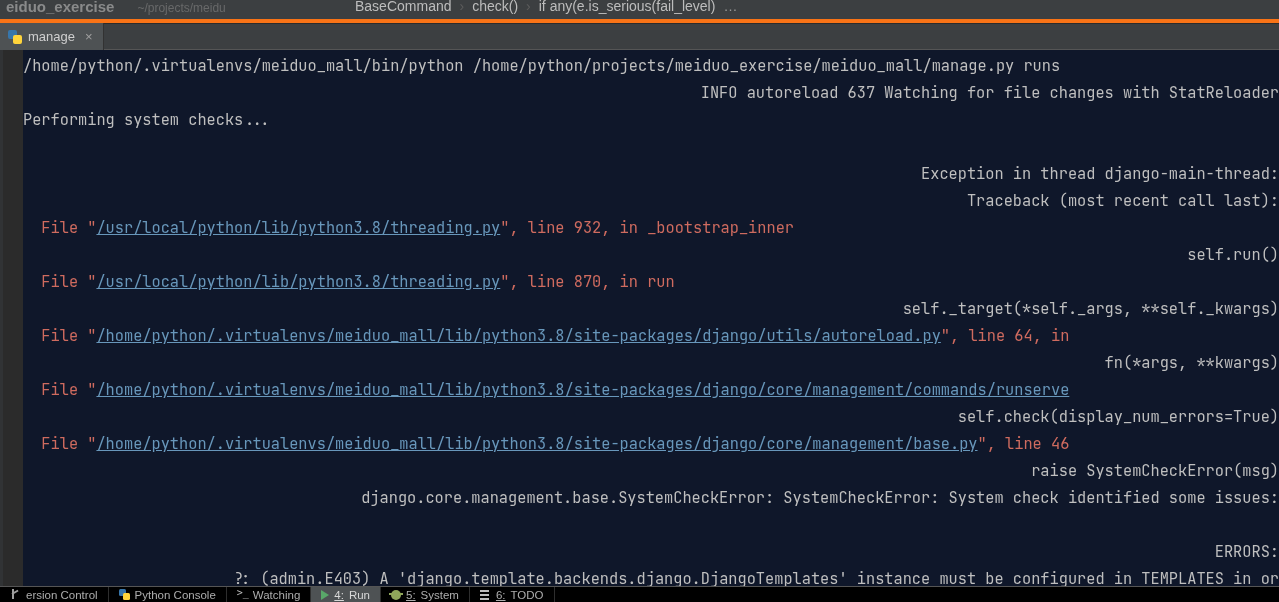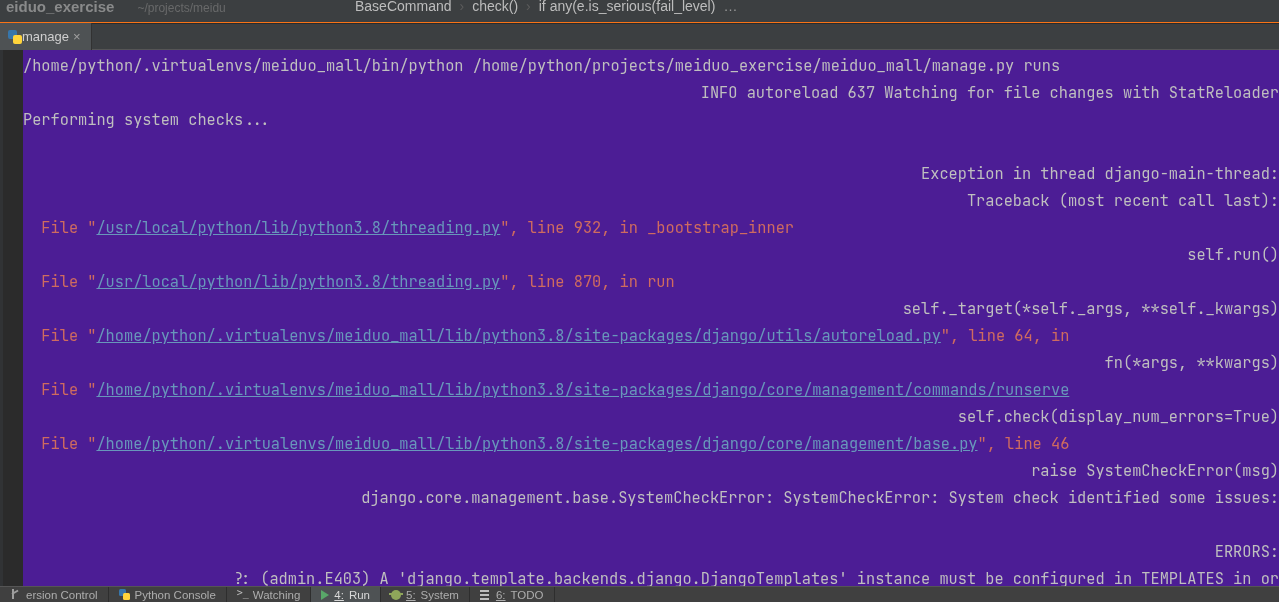--- a/index.html
+++ b/index.html
@@ -7,21 +7,21 @@
     width: 1279px; height: 602px;
     background: #2b2b2b;
     font-family: "Segoe UI", Arial, sans-serif;
     overflow: hidden;
     color: #bbbbbb;
     font-size: 12px;
   }
   .top-strip {
     height: 23px;
     background: #3c3f41;
-    border-bottom: 1px solid #f97316;
+    border-bottom: 4px solid #f97316;
     position: relative;
     overflow: hidden;
   }
   .project-tab {
     position: absolute;
     left: 0; top: -4px;
     font-size: 15px;
     color: #8a8a8a;
     padding: 2px 6px;
     display: flex;
@@ -47,21 +47,21 @@
   .run-tab-bar {
     height: 27px;
     background: #3c3f41;
     display: flex;
     align-items: center;
     border-top: 1px solid #2b2b2b;
     border-bottom: 1px solid #555555;
   }
   .run-tab {
     height: 27px;
-    display: flex; align-items: center; 
+    display: flex; align-items: center; gap: 6px;
     padding: 0 10px 0 8px;
     background: #4e5254;
     border-right: 1px solid #323232;
     color: #cfcfcf;
     font-size: 13px;
   }
   .py-icon {
     width: 14px; height: 14px; position: relative;
     display: inline-block;
   }
@@ -71,21 +71,21 @@
   }
   .py-icon::before { background: #3776ab; left: 0; top: 0; }
   .py-icon::after  { background: #ffd43b; right: 0; bottom: 0; }
   .close-x { color: #a0a0a0; margin-left: 4px; cursor: pointer; font-size: 13px; }
 
   .console {
     position: absolute;
     left: 23px; right: 0;
     top: 50px;
     bottom: 16px;
-    background: #4c1d95;
+    background: #0f172a;
     font-family: "JetBrains Mono","Consolas","Menlo",monospace;
     font-size: 15.3px;
     line-height: 27px;
     white-space: pre;
     overflow: hidden;
     padding-top: 2px;
   }
   .console .line {
     color: #bfbfbf;
     white-space: pre;
@@ -101,21 +101,21 @@
   .left-gutter-cover {
     position: absolute;
     left: 0; top: 50px; bottom: 16px;
     width: 3px;
     background: #313335;
   }
 
   .bottom-bar {
     position: absolute;
     left: 0; right: 0; bottom: 0; height: 16px;
-    background: #404040;
+    background: #000000;
     border-top: 1px solid #555555;
     display: flex;
     align-items: center;
     font-size: 11.5px;
     color: #adadad;
   }
   .bb-item {
     display: flex; align-items: center; gap: 5px;
     padding: 0 10px;
     height: 100%;

